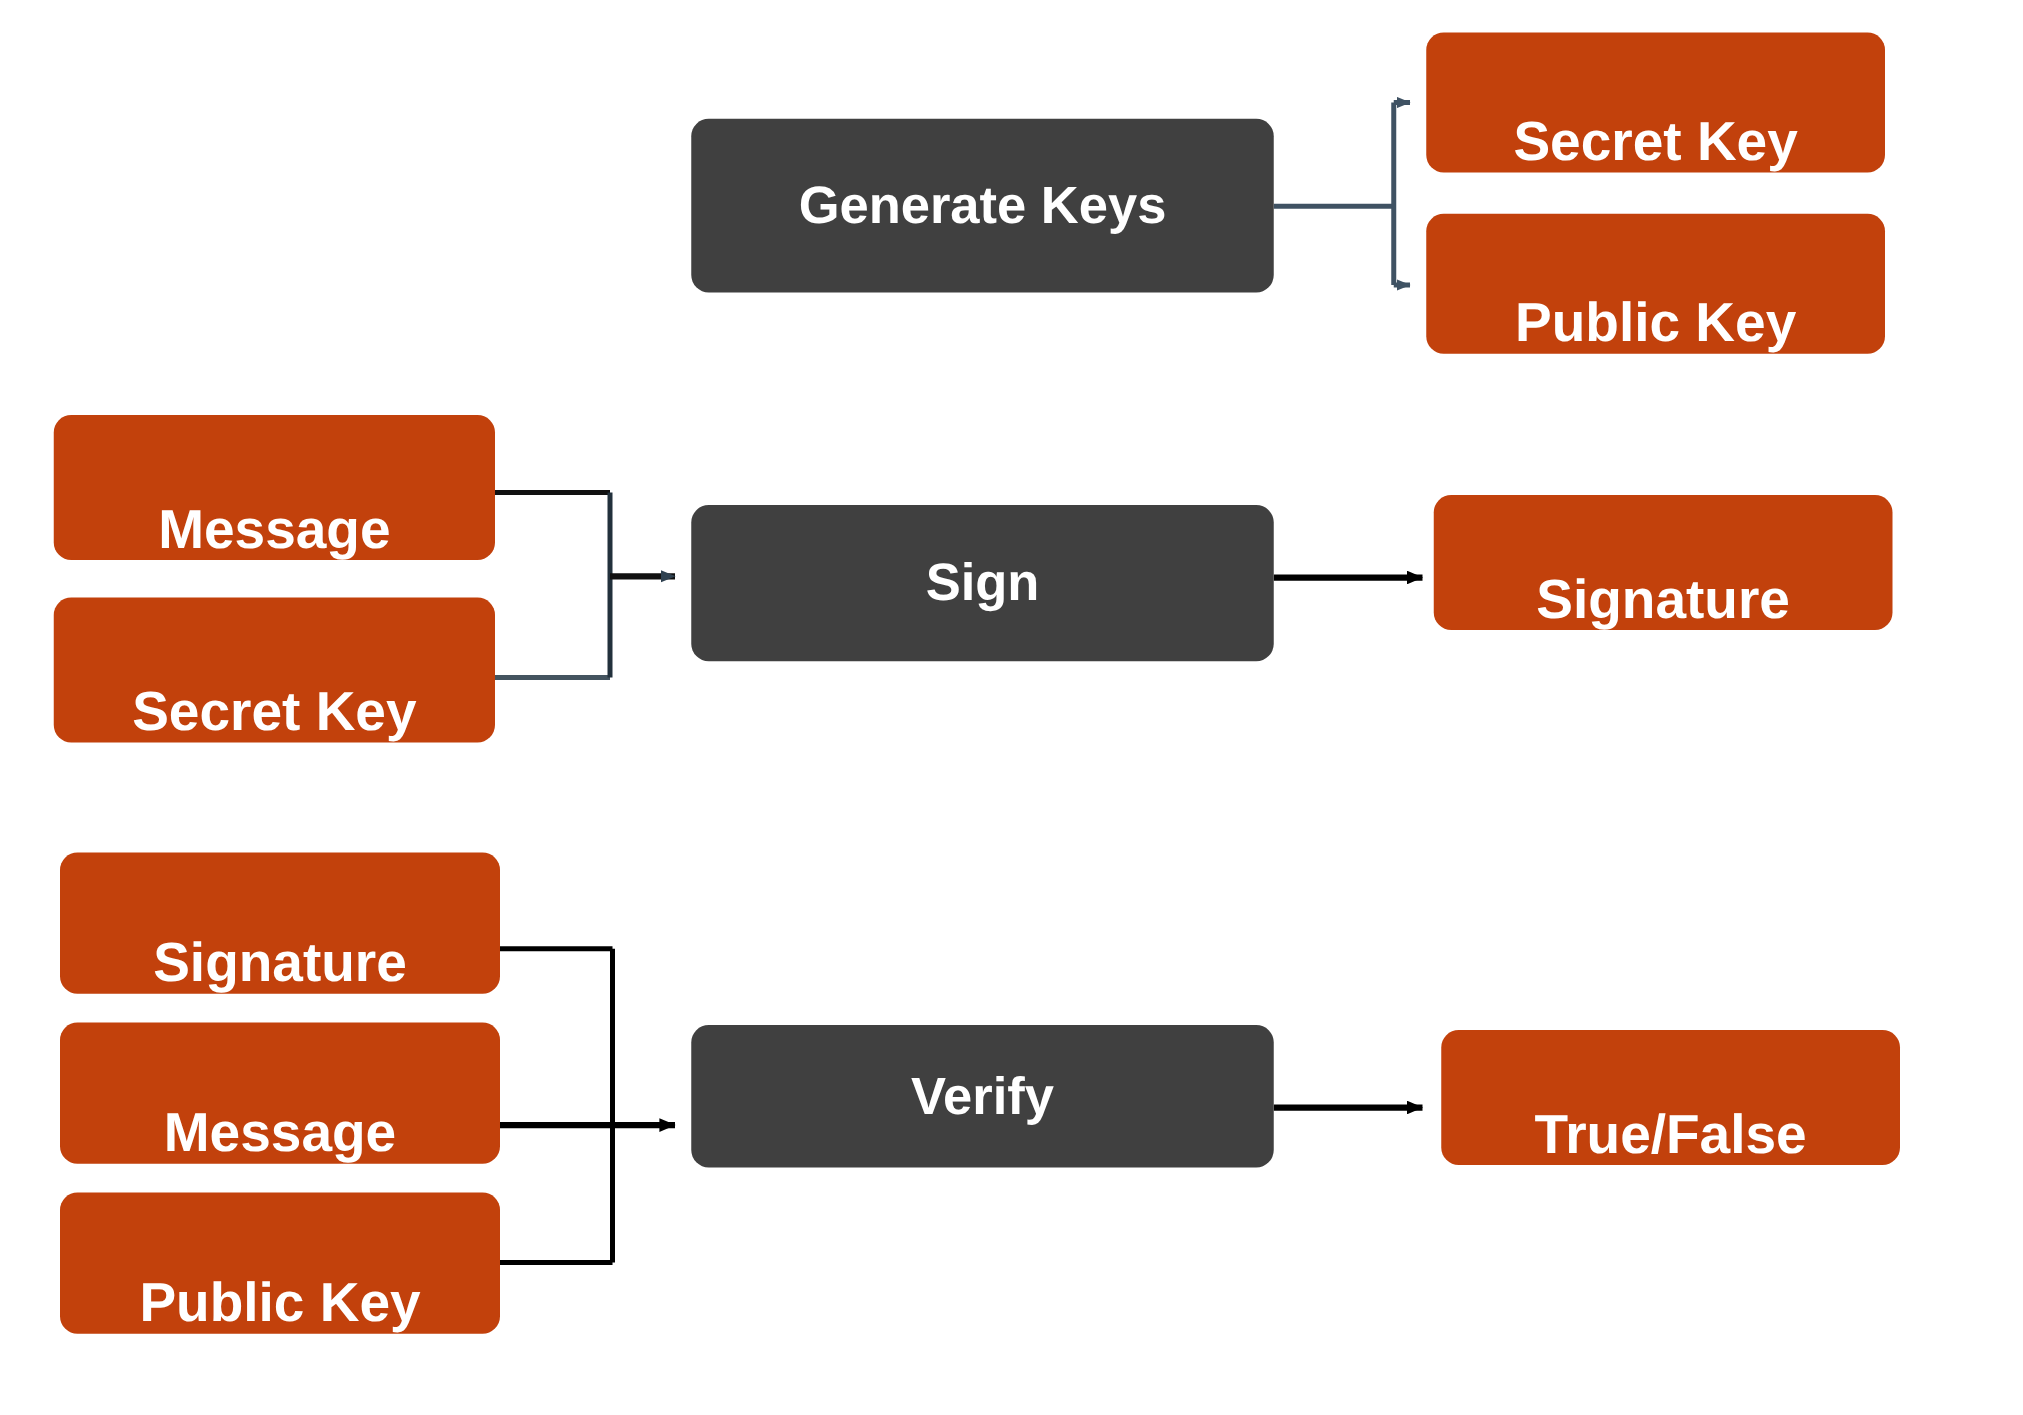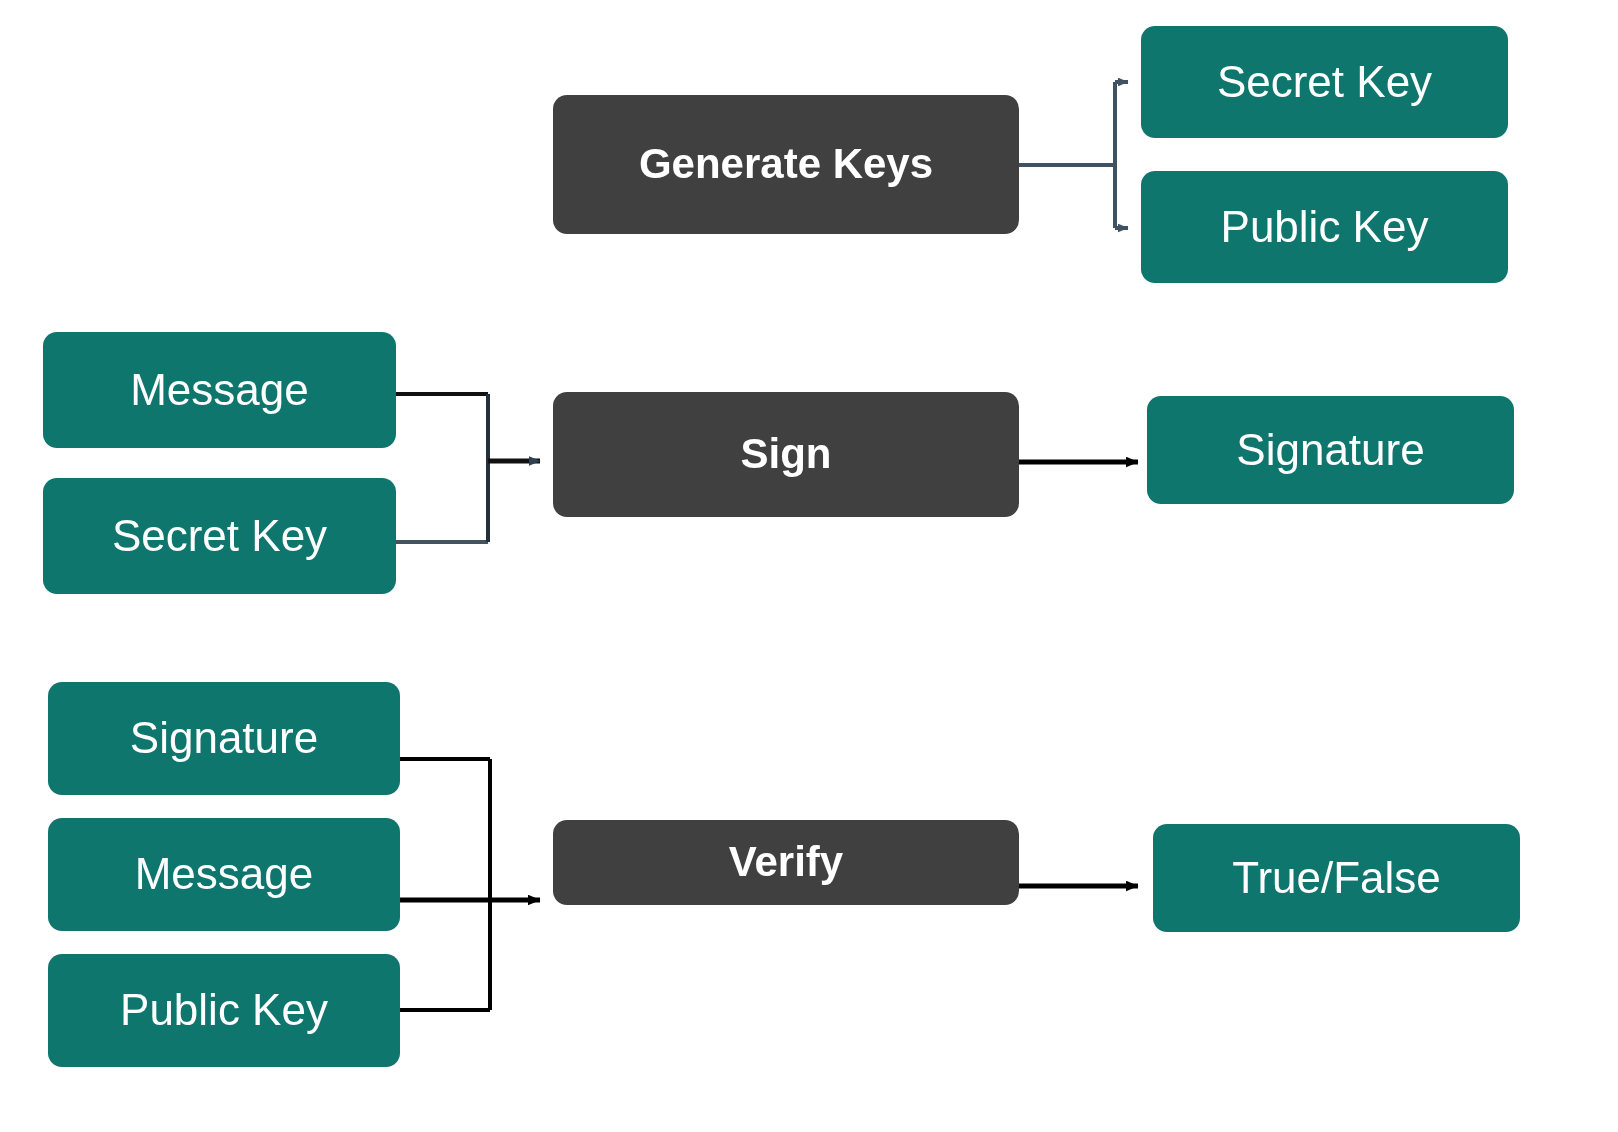--- a/index.html
+++ b/index.html
@@ -33,23 +33,24 @@
     display: flex;
     align-items: center;
     justify-content: center;
     border-radius: 14px;
     color: #ffffff;
     text-align: center;
     line-height: 1.1;
     user-select: none;
   }
   .node.data {
-    background: #0f766e;
+    background: #c2410c;
     font-size: 44px;
-    font-weight: 400;
+    font-weight: 700;
+    align-items: flex-end;
   }
   .node.op {
     background: #404040;
     font-size: 42px;
     font-weight: 700;
   }
   .node .label {
     display: block;
     white-space: nowrap;
   }
@@ -115,41 +116,41 @@
   </div>
 
   <div class="node data" style="left:43px; top:332px; width:353px; height:116px;">
     <span class="label">Message</span>
   </div>
 
   <div class="node data" style="left:43px; top:478px; width:353px; height:116px;">
     <span class="label">Secret Key</span>
   </div>
 
-  <div class="node op" style="left:553px; top:392px; width:466px; height:125px;">
+  <div class="node op" style="left:553px; top:404px; width:466px; height:125px;">
     <span class="label">Sign</span>
   </div>
 
   <div class="node data" style="left:1147px; top:396px; width:367px; height:108px;">
     <span class="label">Signature</span>
   </div>
 
   <div class="node data" style="left:48px; top:682px; width:352px; height:113px;">
     <span class="label">Signature</span>
   </div>
 
   <div class="node data" style="left:48px; top:818px; width:352px; height:113px;">
     <span class="label">Message</span>
   </div>
 
   <div class="node data" style="left:48px; top:954px; width:352px; height:113px;">
     <span class="label">Public Key</span>
   </div>
 
-  <div class="node op" style="left:553px; top:820px; width:466px; height:85px;">
+  <div class="node op" style="left:553px; top:820px; width:466px; height:114px;">
     <span class="label">Verify</span>
   </div>
 
   <div class="node data" style="left:1141px; top:824px; width:367px; height:108px;margin-left:12px;">
     <span class="label">True/False</span>
   </div>
 
 </div>
 
 </body></html>

